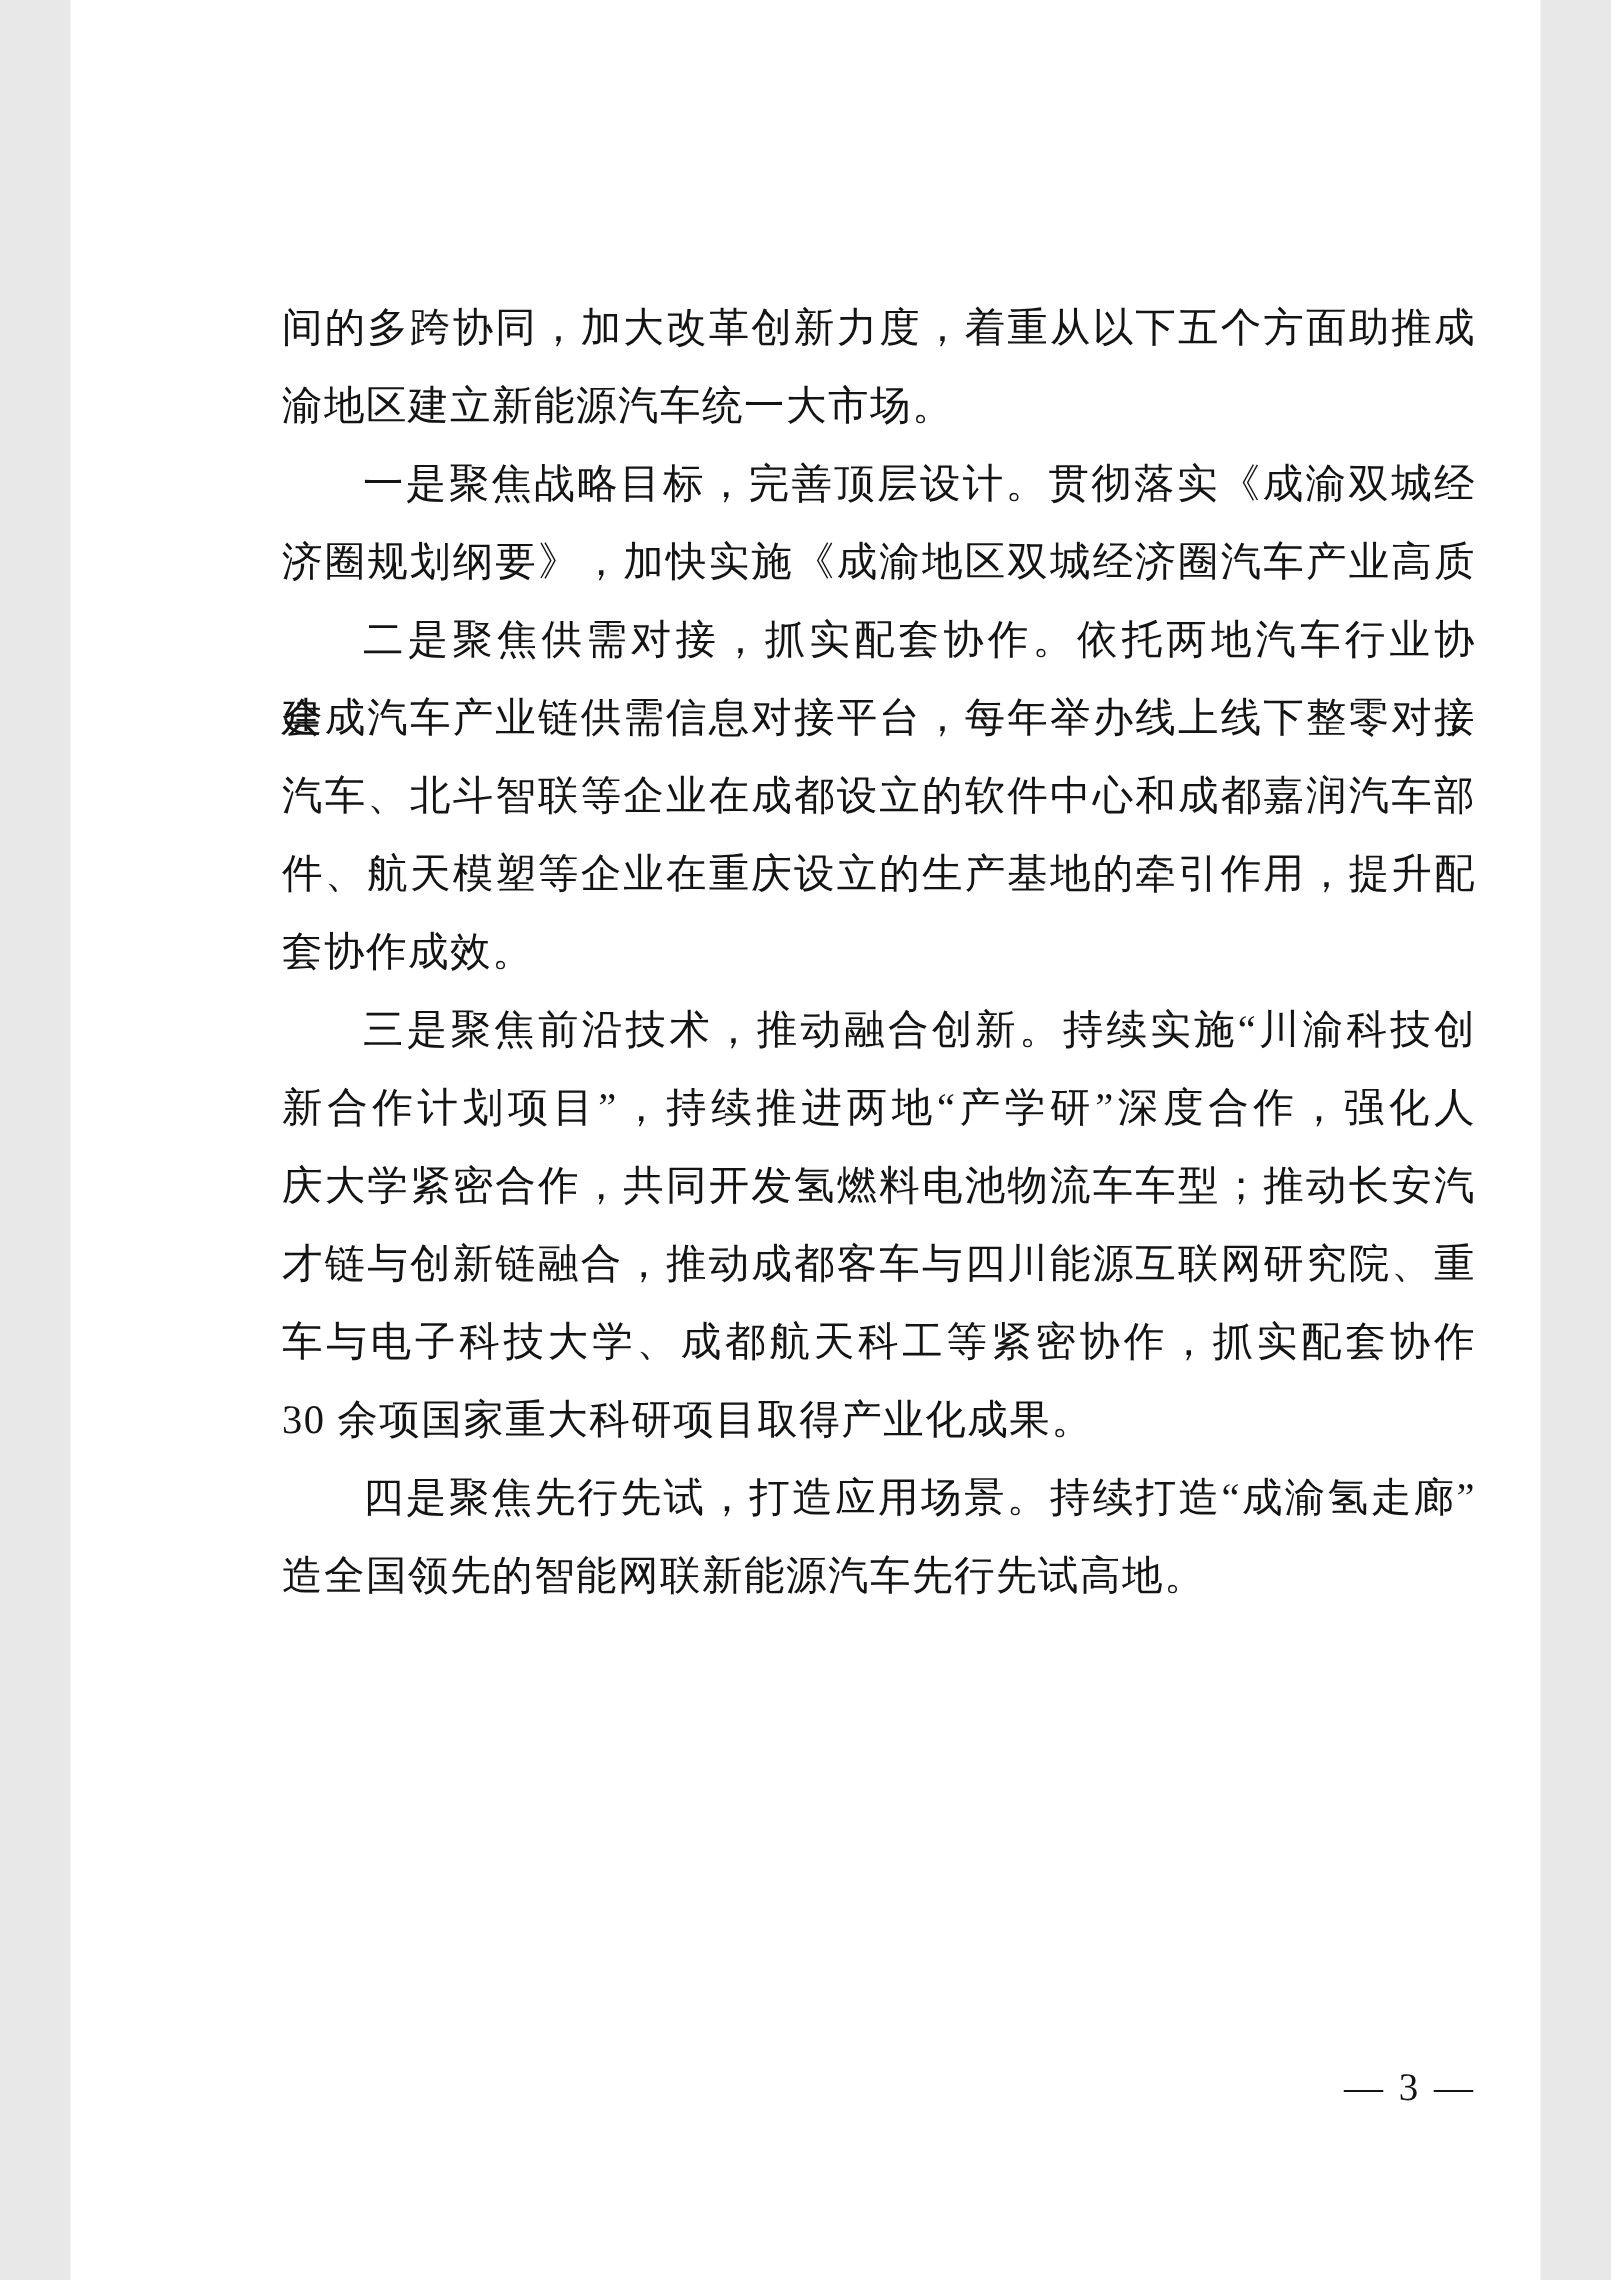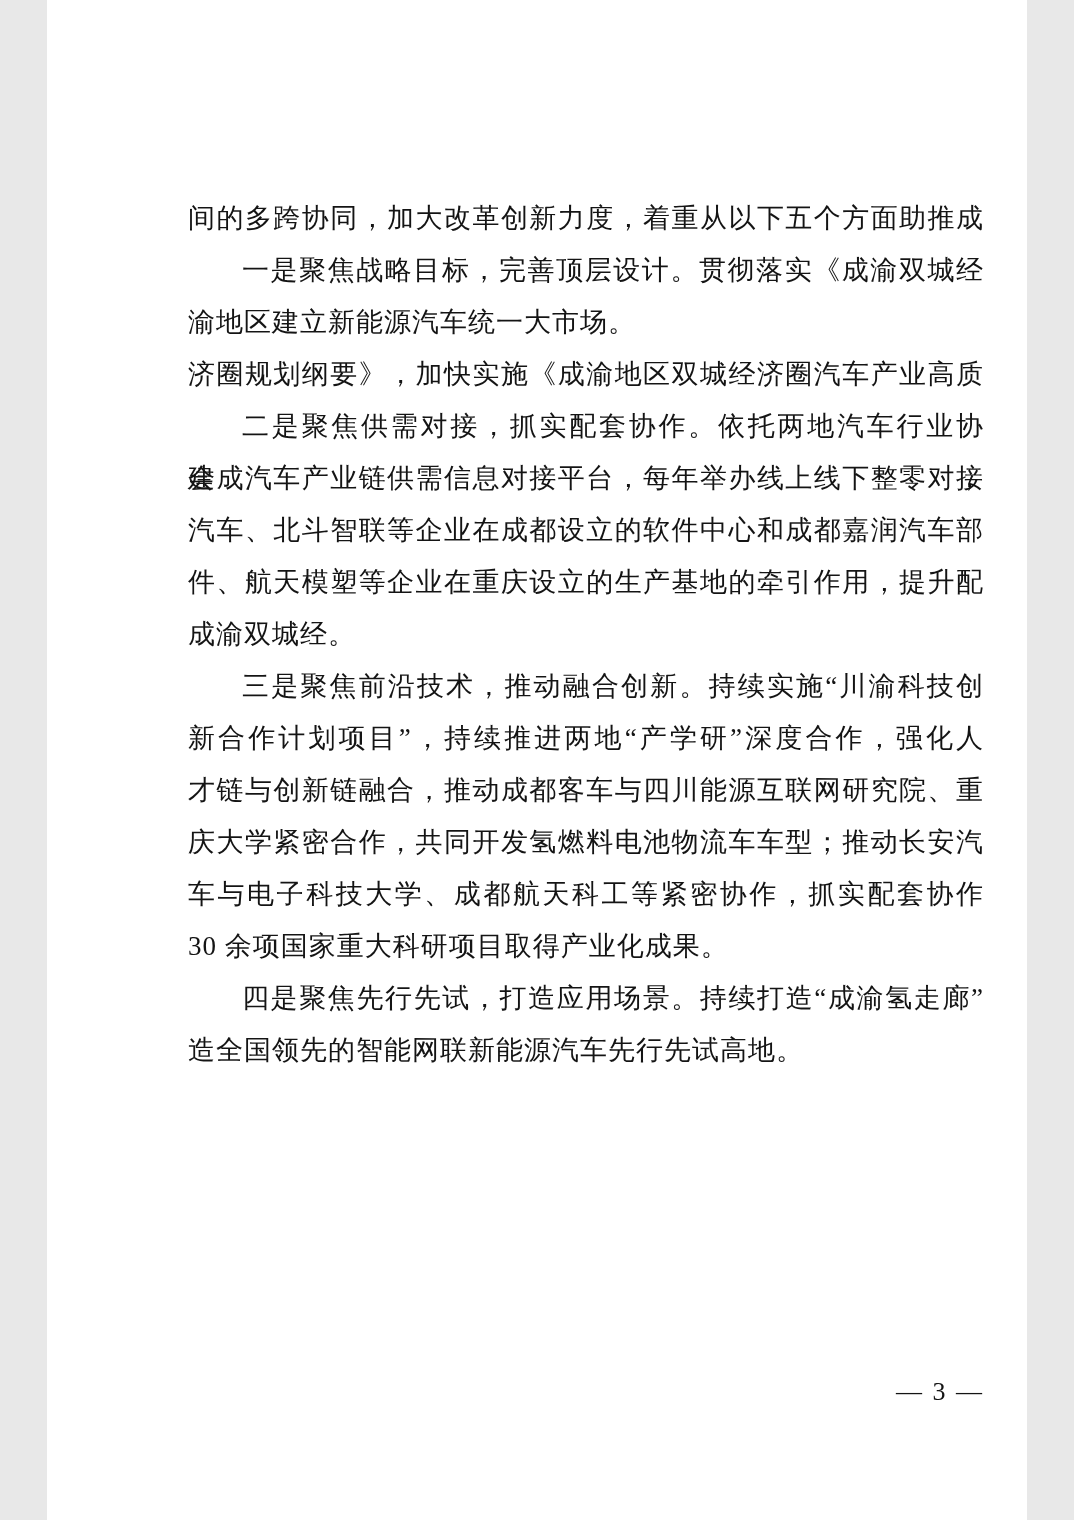--- a/index.html
+++ b/index.html
@@ -51,31 +51,31 @@
     letter-spacing: 2px;
     color: #141414;
   }
 </style>
 </head>
 <body>
 
 <div class="page">
   <div class="content">
     <div class="line">间的多跨协同，加大改革创新力度，着重从以下五个方面助推成</div>
+    <div class="line last">渝地区建立新能源汽车统一大市场。</div>
     <div class="line indent">一是聚焦战略目标，完善顶层设计。贯彻落实《成渝双城经</div>
-    <div class="line last">渝地区建立新能源汽车统一大市场。</div>
     <div class="line">济圈规划纲要》，加快实施《成渝地区双城经济圈汽车产业高质</div>
     <div class="line indent">二是聚焦供需对接，抓实配套协作。依托两地汽车行业协会，</div>
     <div class="line">建成汽车产业链供需信息对接平台，每年举办线上线下整零对接</div>
     <div class="line">汽车、北斗智联等企业在成都设立的软件中心和成都嘉润汽车部</div>
     <div class="line">件、航天模塑等企业在重庆设立的生产基地的牵引作用，提升配</div>
-    <div class="line last">成渝双城经。</div>
+    <div class="line last">套协作成效。</div>
     <div class="line indent">三是聚焦前沿技术，推动融合创新。持续实施“川渝科技创</div>
     <div class="line">新合作计划项目”，持续推进两地“产学研”深度合作，强化人</div>
+    <div class="line">庆大学紧密合作，共同开发氢燃料电池物流车车型；推动长安汽</div>
     <div class="line">才链与创新链融合，推动成都客车与四川能源互联网研究院、重</div>
-    <div class="line">庆大学紧密合作，共同开发氢燃料电池物流车车型；推动长安汽</div>
     <div class="line">车与电子科技大学、成都航天科工等紧密协作，抓实配套协作</div>
     <div class="line last">30 余项国家重大科研项目取得产业化成果。</div>
     <div class="line indent">四是聚焦先行先试，打造应用场景。持续打造“成渝氢走廊”</div>
     <div class="line last">造全国领先的智能网联新能源汽车先行先试高地。</div>
   </div>
   <div class="footer">— 3 —</div>
 </div>
 
 </body></html>

